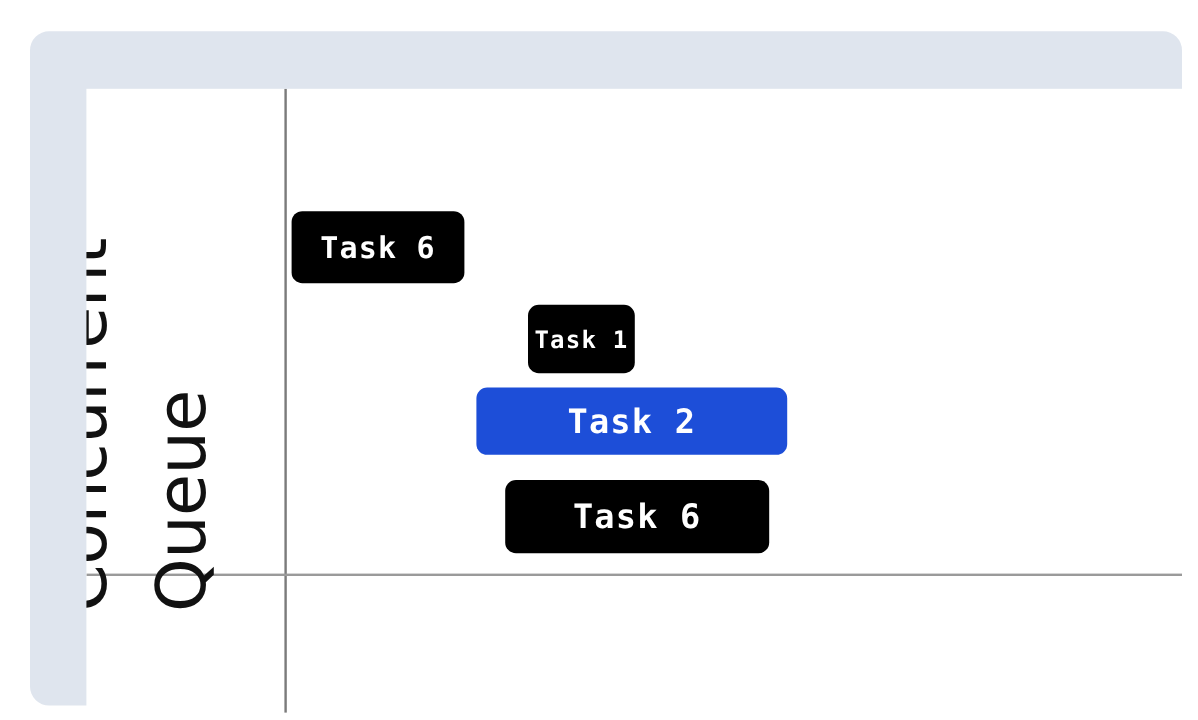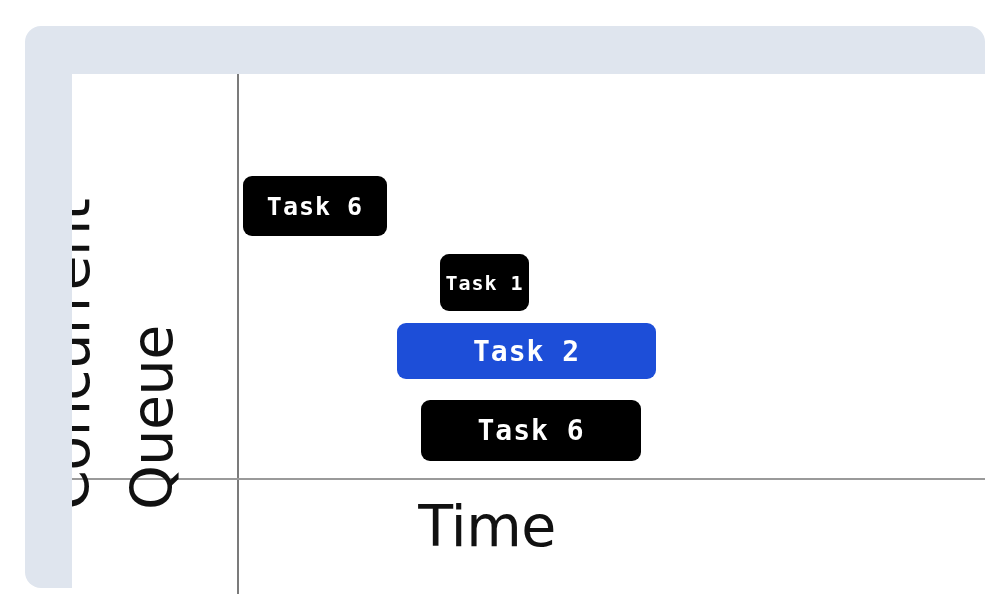--- a/index.html
+++ b/index.html
@@ -126,21 +126,20 @@
 
     <div class="canvas">
 
       <div class="axis-y"></div>
       <div class="axis-x"></div>
 
       <div class="ylabel ylabel-concurrent" style="left: 26px; top: 379px;">Concurrent</div>
 
       <div class="ylabel ylabel-queue" style="left: 109px; top: 379px;">Queue</div>
 
-      <div class="xlabel">Time</div>
 
       <div id="bars-layer">
           <div class="bar" style="left: 171px; top: 102px; width: 144px; height: 60px; background: rgb(0, 0, 0);">
             <span class="bar-label" style="font-size: 25px; color: rgb(255, 255, 255);">Task 6</span>
           </div>
           <div class="bar" style="left: 322px; top: 180px; width: 89px; height: 57px; background: rgb(0, 0, 0); margin-left: 46px;">
             <span class="bar-label" style="font-size: 20px; color: rgb(255, 255, 255);">Task 1</span>
           </div>
           <div class="bar" style="left: 325px; top: 249px; width: 259px; height: 56px; background: #1d4ed8;">
             <span class="bar-label" style="font-size: 28px; color: rgb(255, 255, 255);">Task 2</span>

